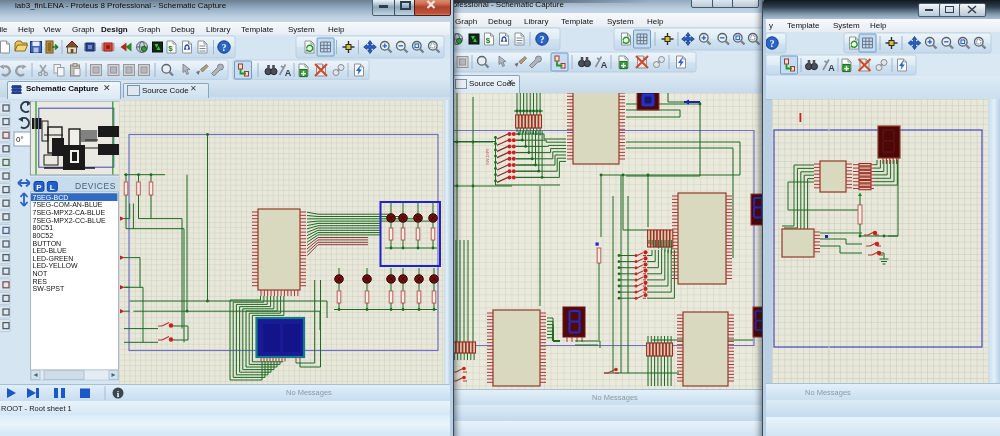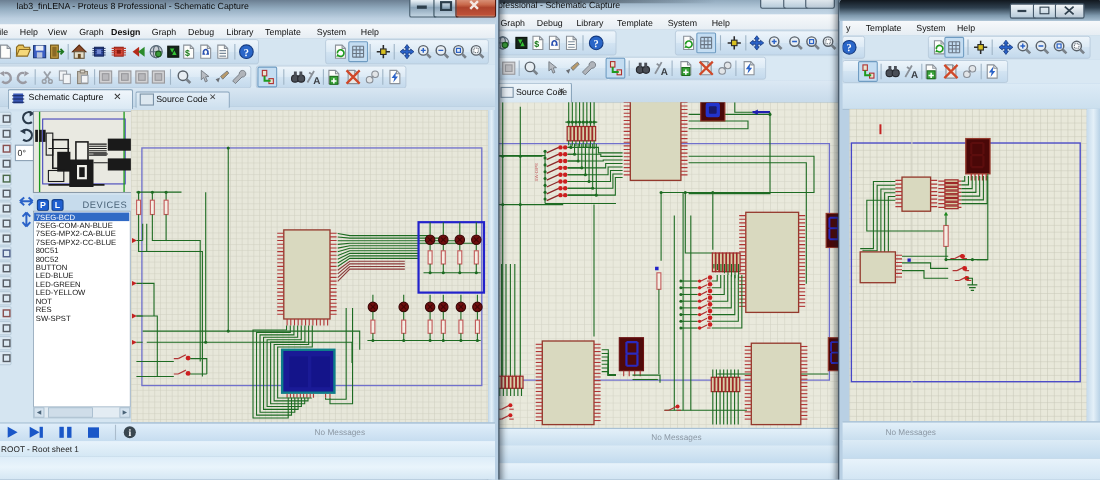--- a/index.html
+++ b/index.html
@@ -1045,21 +1045,21 @@
     </div>
   <div class="abs" style="left:3px;top:85px;width:456px;height:17px;background:linear-gradient(#d8e6f2,#c2d7e8);border-bottom:1px solid #9fb8cc;"></div>
   <div class="abs" style="left:3px;top:102px;width:456px;height:4px;background:#cfe0ee;"></div>
   <div class="abs" style="left:16px;top:86px;width:112px;height:17px;background:linear-gradient(#f0f6fb,#dbe9f4);border:1px solid #8aa5bc;border-bottom:none;border-radius:2px 2px 0 0;"></div>
   <svg class="abs" style="left:20px;top:89px" width="12" height="12">
       <rect x="1" y="1" width="9" height="9" fill="#3a57b5"></rect>
       <line x1="0" y1="3" x2="11" y2="3" stroke="#16275c"></line>
       <line x1="0" y1="6" x2="11" y2="6" stroke="#16275c"></line>
       <line x1="0" y1="9" x2="11" y2="9" stroke="#16275c"></line>
     </svg>
-  <div class="abs" style="left:35px;top:89px;font-size:8px;font-weight:normal;color:#0a0a0a;">Schematic Capture</div>
+  <div class="abs" style="left:35px;top:89px;font-size:8px;font-weight:bold;color:#0a0a0a;">Schematic Capture</div>
   <div class="abs" style="left:112px;top:88px;font-size:9px;color:#333;">✕</div>
   <div class="abs" style="left:132px;top:88px;width:84px;height:14px;background:linear-gradient(#e2edf6,#cfe1ef);border:1px solid #8aa5bc;border-bottom:none;border-radius:2px 2px 0 0;"></div>
   <div class="abs" style="left:136px;top:90px;width:11px;height:9px;background:#dde8f0;border:1px solid #7a91a6;"></div>
   <div class="abs" style="left:151px;top:90.5px;font-size:8px;color:#111;">Source Code</div>
   <div class="abs" style="left:199px;top:89px;font-size:8px;color:#444;">✕</div>
   <div class="abs" style="left:3px;top:106px;width:125px;height:296px;background:#d5e5f1;">
     <svg class="abs" style="left:0;top:0" width="125" height="296" xmlns="http://www.w3.org/2000/svg">
         <rect x="0" y="1.0" width="16" height="12" rx="1" fill="#dce9f3" stroke="#b2c6d6" stroke-width="0.8"></rect>
         <rect x="9" y="4.0" width="6" height="6" fill="none" stroke="#565c64" stroke-width="1.3"></rect>
         <rect x="0" y="14.599999999999994" width="16" height="12" rx="1" fill="#dce9f3" stroke="#b2c6d6" stroke-width="0.8"></rect>

